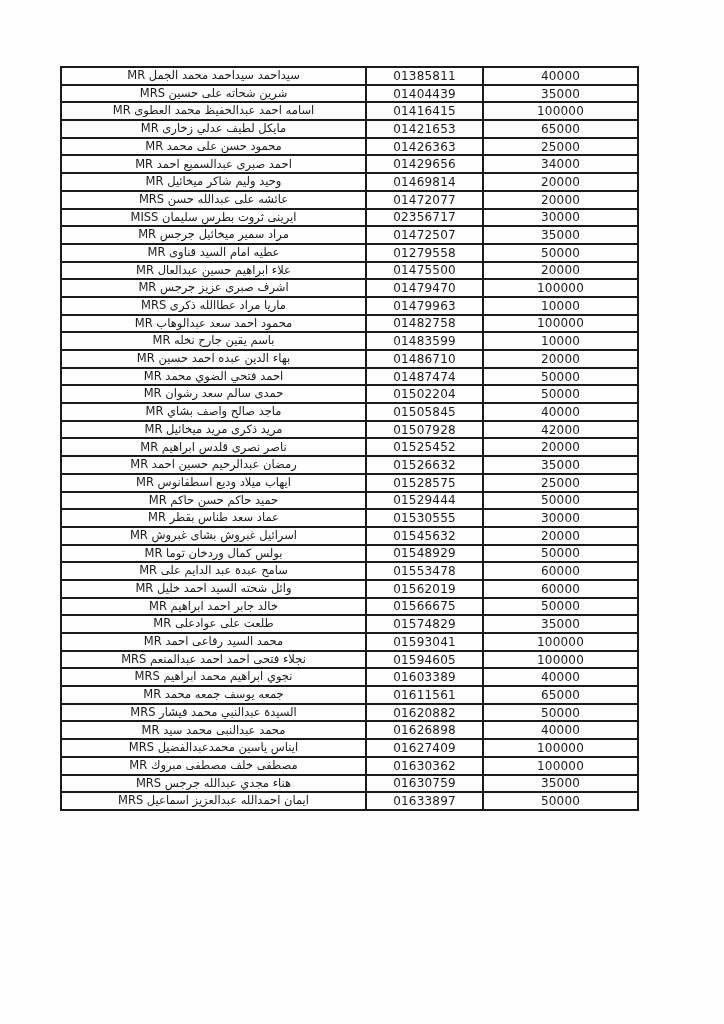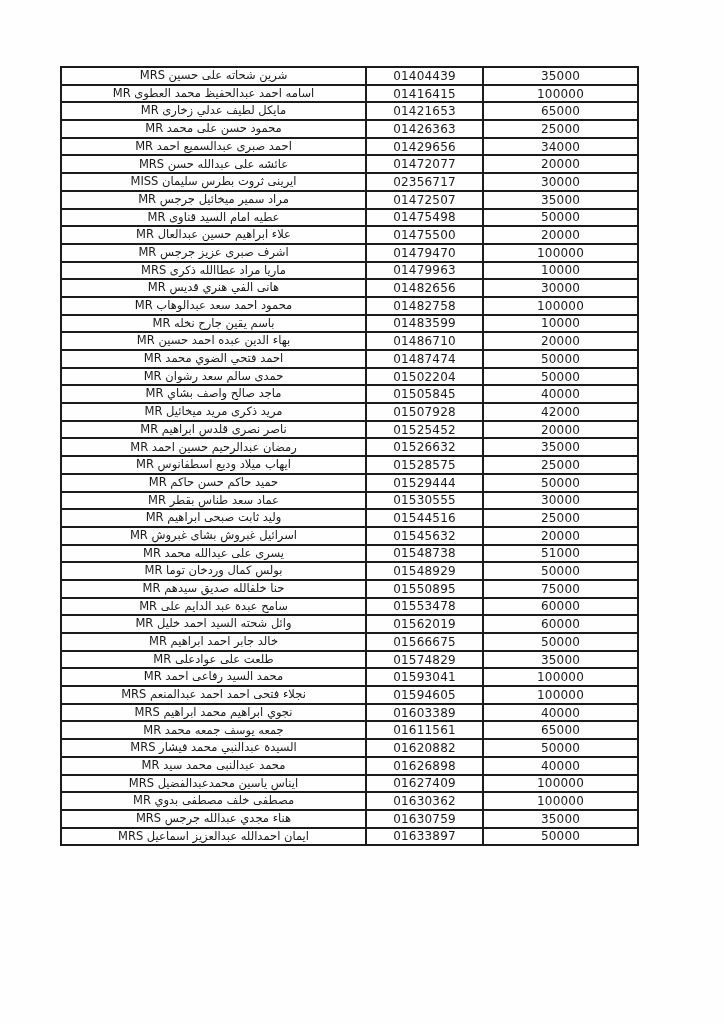--- a/index.html
+++ b/index.html
@@ -48,20 +48,25 @@
 
 <div class="page">
   <table class="roster">
     <colgroup>
       <col style="width:305px">
       <col style="width:117px">
       <col style="width:155px">
     </colgroup>
     <tbody>
         <tr>
+          <td class="name-cell" dir="rtl">سيداحمد سيداحمد محمد الجمل MR</td>
+          <td class="id-cell">01385811</td>
+          <td class="amount-cell">40000</td>
+        </tr>
+        <tr>
           <td class="name-cell" dir="rtl">شرين شحاته على حسين MRS</td>
           <td class="id-cell">01404439</td>
           <td class="amount-cell">35000</td>
         </tr>
         <tr>
           <td class="name-cell" dir="rtl">اسامه احمد عبدالحفيظ محمد العطوى MR</td>
           <td class="id-cell">01416415</td>
           <td class="amount-cell">100000</td>
         </tr>
         <tr>
@@ -73,60 +78,60 @@
           <td class="name-cell" dir="rtl">محمود حسن على محمد MR</td>
           <td class="id-cell">01426363</td>
           <td class="amount-cell">25000</td>
         </tr>
         <tr>
           <td class="name-cell" dir="rtl">احمد صبرى عبدالسميع احمد MR</td>
           <td class="id-cell">01429656</td>
           <td class="amount-cell">34000</td>
         </tr>
         <tr>
+          <td class="name-cell" dir="rtl">وحيد وليم شاكر ميخائيل MR</td>
+          <td class="id-cell">01469814</td>
+          <td class="amount-cell">20000</td>
+        </tr>
+        <tr>
           <td class="name-cell" dir="rtl">عائشه على عبدالله حسن MRS</td>
           <td class="id-cell">01472077</td>
           <td class="amount-cell">20000</td>
         </tr>
         <tr>
           <td class="name-cell" dir="rtl">ايرينى ثروت بطرس سليمان MISS</td>
           <td class="id-cell">02356717</td>
           <td class="amount-cell">30000</td>
         </tr>
         <tr>
           <td class="name-cell" dir="rtl">مراد سمير ميخائيل جرجس MR</td>
           <td class="id-cell">01472507</td>
           <td class="amount-cell">35000</td>
         </tr>
         <tr>
           <td class="name-cell" dir="rtl">عطيه امام السيد قناوى MR</td>
-          <td class="id-cell">01475498</td>
+          <td class="id-cell">01279558</td>
           <td class="amount-cell">50000</td>
         </tr>
         <tr>
           <td class="name-cell" dir="rtl">علاء ابراهيم حسين عبدالعال MR</td>
           <td class="id-cell">01475500</td>
           <td class="amount-cell">20000</td>
         </tr>
         <tr>
           <td class="name-cell" dir="rtl">اشرف صبرى عزيز جرجس MR</td>
           <td class="id-cell">01479470</td>
           <td class="amount-cell">100000</td>
         </tr>
         <tr>
           <td class="name-cell" dir="rtl">ماريا مراد عطاالله ذكرى MRS</td>
           <td class="id-cell">01479963</td>
           <td class="amount-cell">10000</td>
         </tr>
         <tr>
-          <td class="name-cell" dir="rtl">هانى الفي هنري قديس MR</td>
-          <td class="id-cell">01482656</td>
-          <td class="amount-cell">30000</td>
-        </tr>
-        <tr>
           <td class="name-cell" dir="rtl">محمود احمد سعد عبدالوهاب MR</td>
           <td class="id-cell">01482758</td>
           <td class="amount-cell">100000</td>
         </tr>
         <tr>
           <td class="name-cell" dir="rtl">باسم يقين جارح نخله MR</td>
           <td class="id-cell">01483599</td>
           <td class="amount-cell">10000</td>
         </tr>
         <tr>
@@ -173,43 +178,28 @@
           <td class="name-cell" dir="rtl">حميد حاكم حسن حاكم MR</td>
           <td class="id-cell">01529444</td>
           <td class="amount-cell">50000</td>
         </tr>
         <tr>
           <td class="name-cell" dir="rtl">عماد سعد طناس بقطر MR</td>
           <td class="id-cell">01530555</td>
           <td class="amount-cell">30000</td>
         </tr>
         <tr>
-          <td class="name-cell" dir="rtl">وليد ثابت صبحى ابراهيم MR</td>
-          <td class="id-cell">01544516</td>
-          <td class="amount-cell">25000</td>
-        </tr>
-        <tr>
           <td class="name-cell" dir="rtl">اسرائيل غبروش بشاى غبروش MR</td>
           <td class="id-cell">01545632</td>
           <td class="amount-cell">20000</td>
         </tr>
         <tr>
-          <td class="name-cell" dir="rtl">يسرى على عبدالله محمد MR</td>
-          <td class="id-cell">01548738</td>
-          <td class="amount-cell">51000</td>
-        </tr>
-        <tr>
           <td class="name-cell" dir="rtl">بولس كمال وردخان توما MR</td>
           <td class="id-cell">01548929</td>
           <td class="amount-cell">50000</td>
-        </tr>
-        <tr>
-          <td class="name-cell" dir="rtl">حنا خلفالله صديق سيدهم MR</td>
-          <td class="id-cell">01550895</td>
-          <td class="amount-cell">75000</td>
         </tr>
         <tr>
           <td class="name-cell" dir="rtl">سامح عبدة عبد الدايم على MR</td>
           <td class="id-cell">01553478</td>
           <td class="amount-cell">60000</td>
         </tr>
         <tr>
           <td class="name-cell" dir="rtl">وائل شحته السيد احمد خليل MR</td>
           <td class="id-cell">01562019</td>
           <td class="amount-cell">60000</td>
@@ -253,21 +243,21 @@
           <td class="name-cell" dir="rtl">محمد عبدالنبى محمد سيد MR</td>
           <td class="id-cell">01626898</td>
           <td class="amount-cell">40000</td>
         </tr>
         <tr>
           <td class="name-cell" dir="rtl">ايناس ياسين محمدعبدالفضيل MRS</td>
           <td class="id-cell">01627409</td>
           <td class="amount-cell">100000</td>
         </tr>
         <tr>
-          <td class="name-cell" dir="rtl">مصطفى خلف مصطفى بدوي MR</td>
+          <td class="name-cell" dir="rtl">مصطفى خلف مصطفى مبروك MR</td>
           <td class="id-cell">01630362</td>
           <td class="amount-cell">100000</td>
         </tr>
         <tr>
           <td class="name-cell" dir="rtl">هناء مجدي عبدالله جرجس MRS</td>
           <td class="id-cell">01630759</td>
           <td class="amount-cell">35000</td>
         </tr>
         <tr>
           <td class="name-cell" dir="rtl">ايمان احمدالله عبدالعزيز اسماعيل MRS</td>

